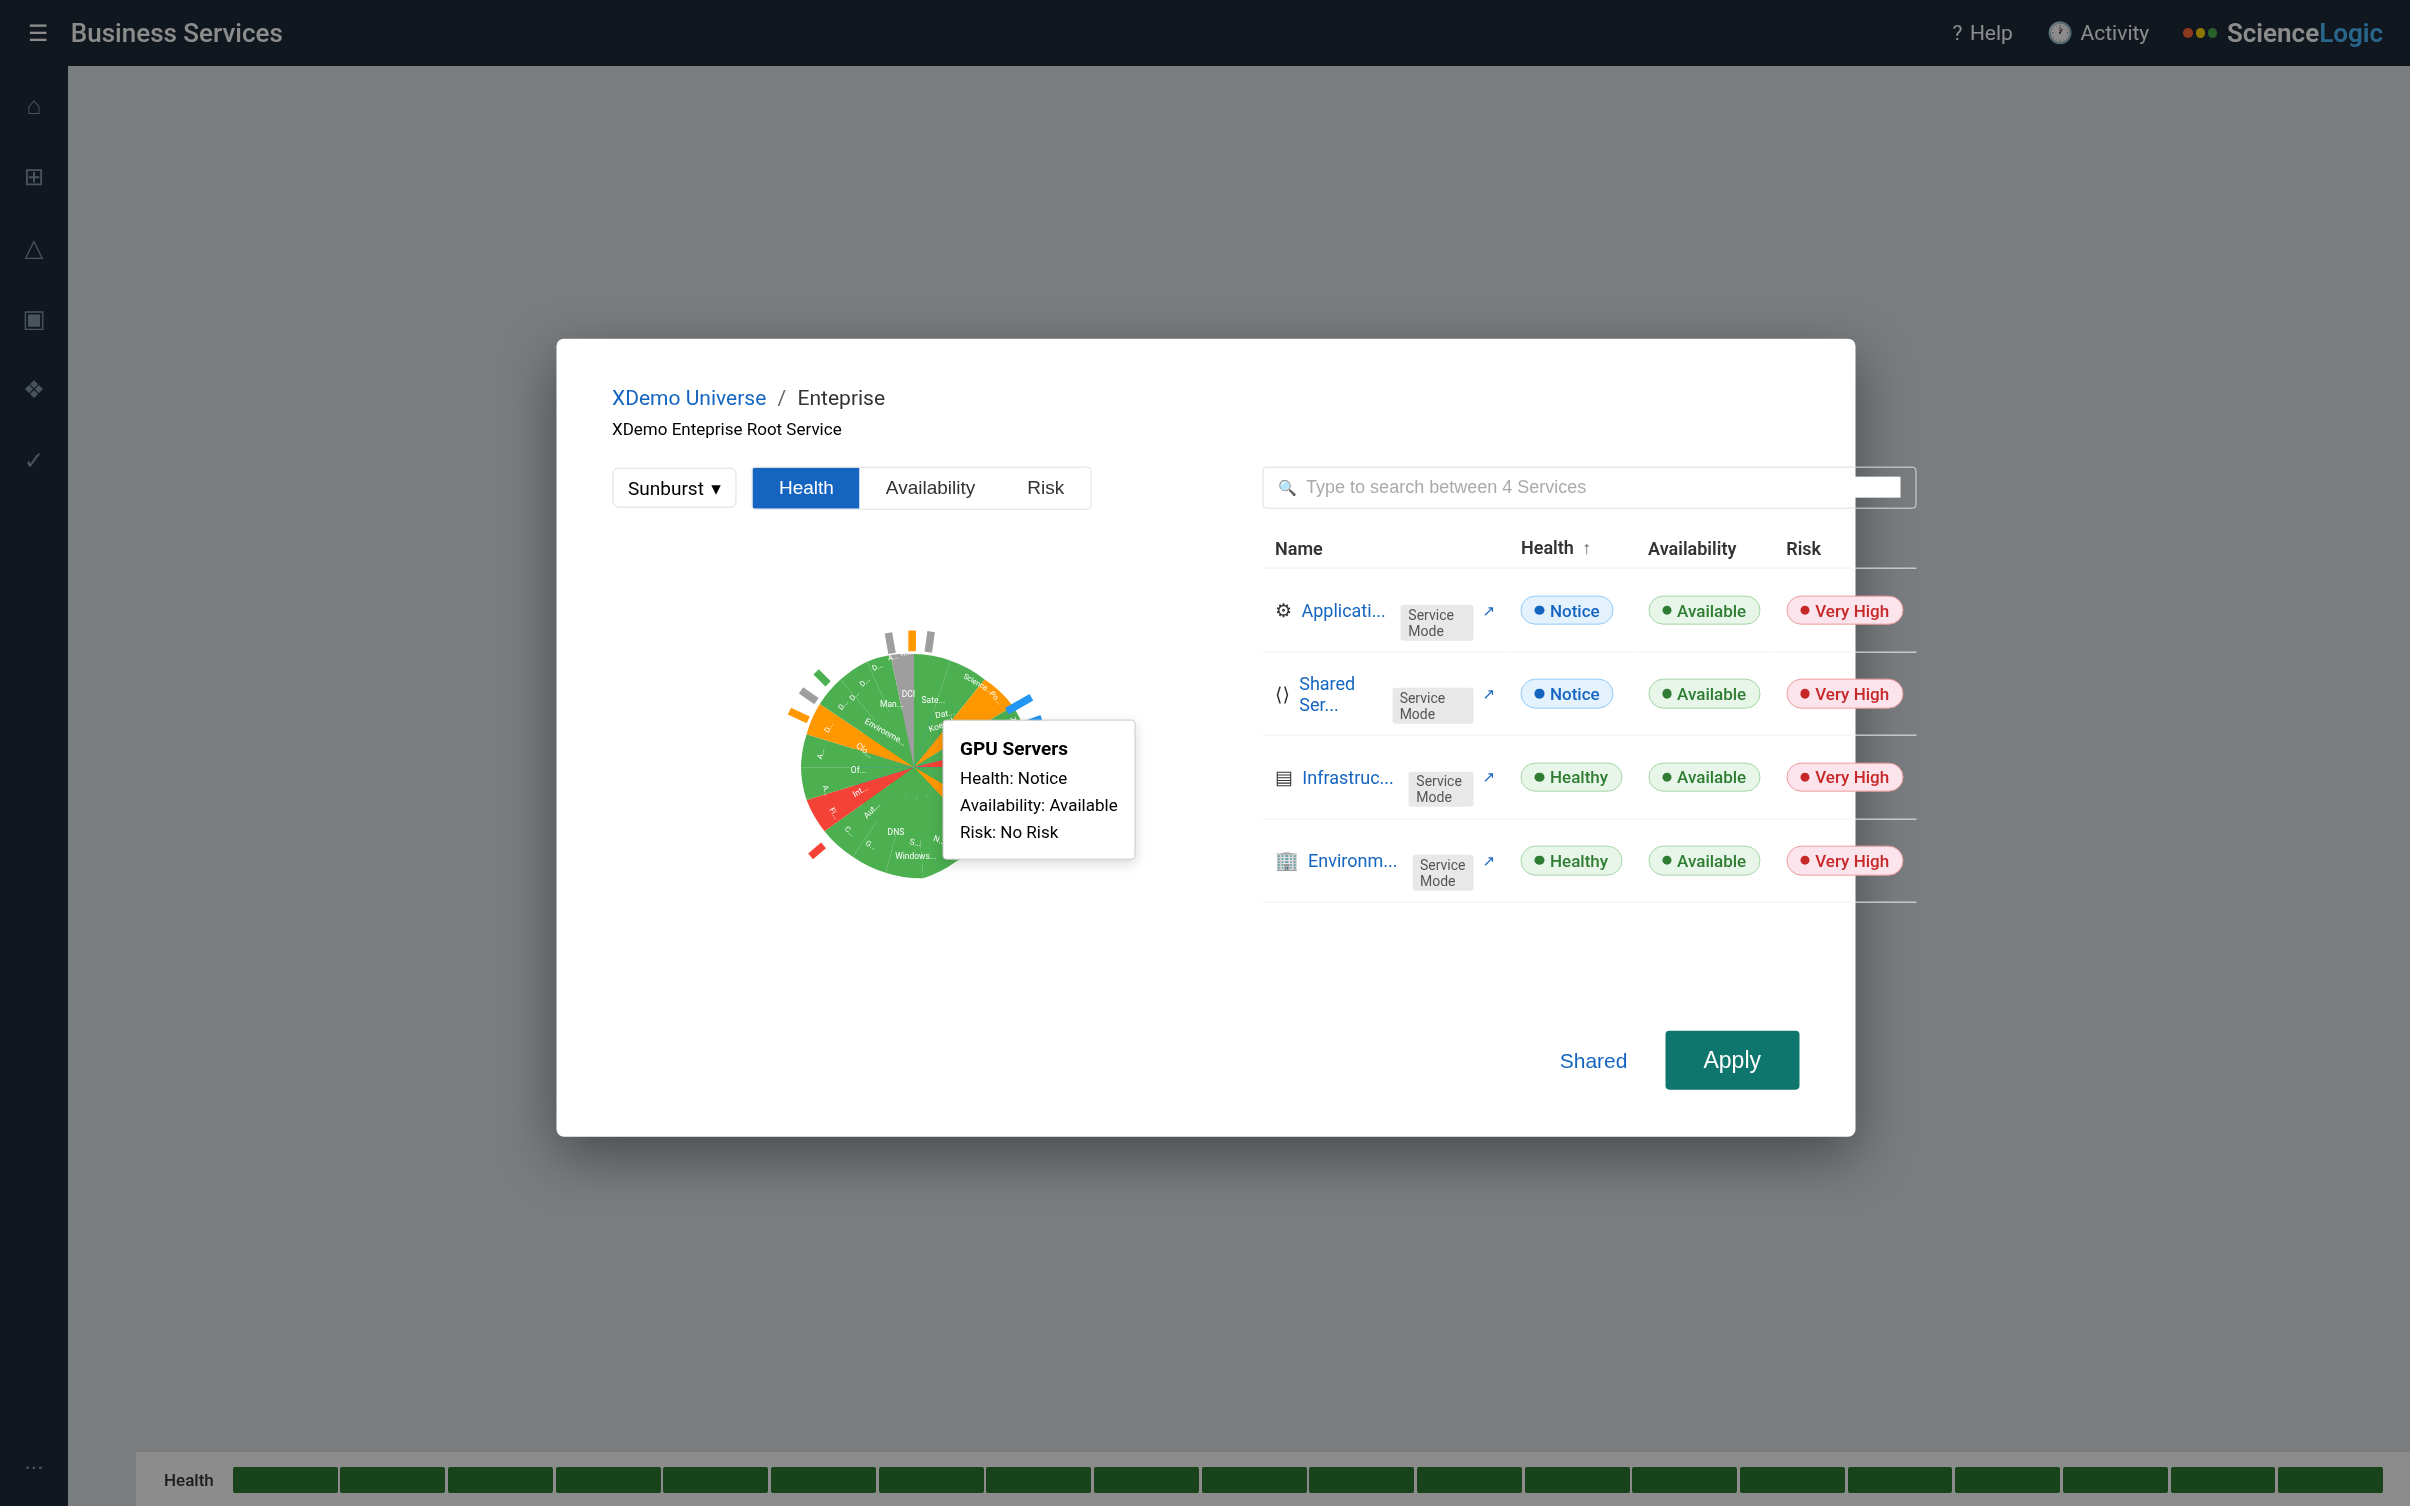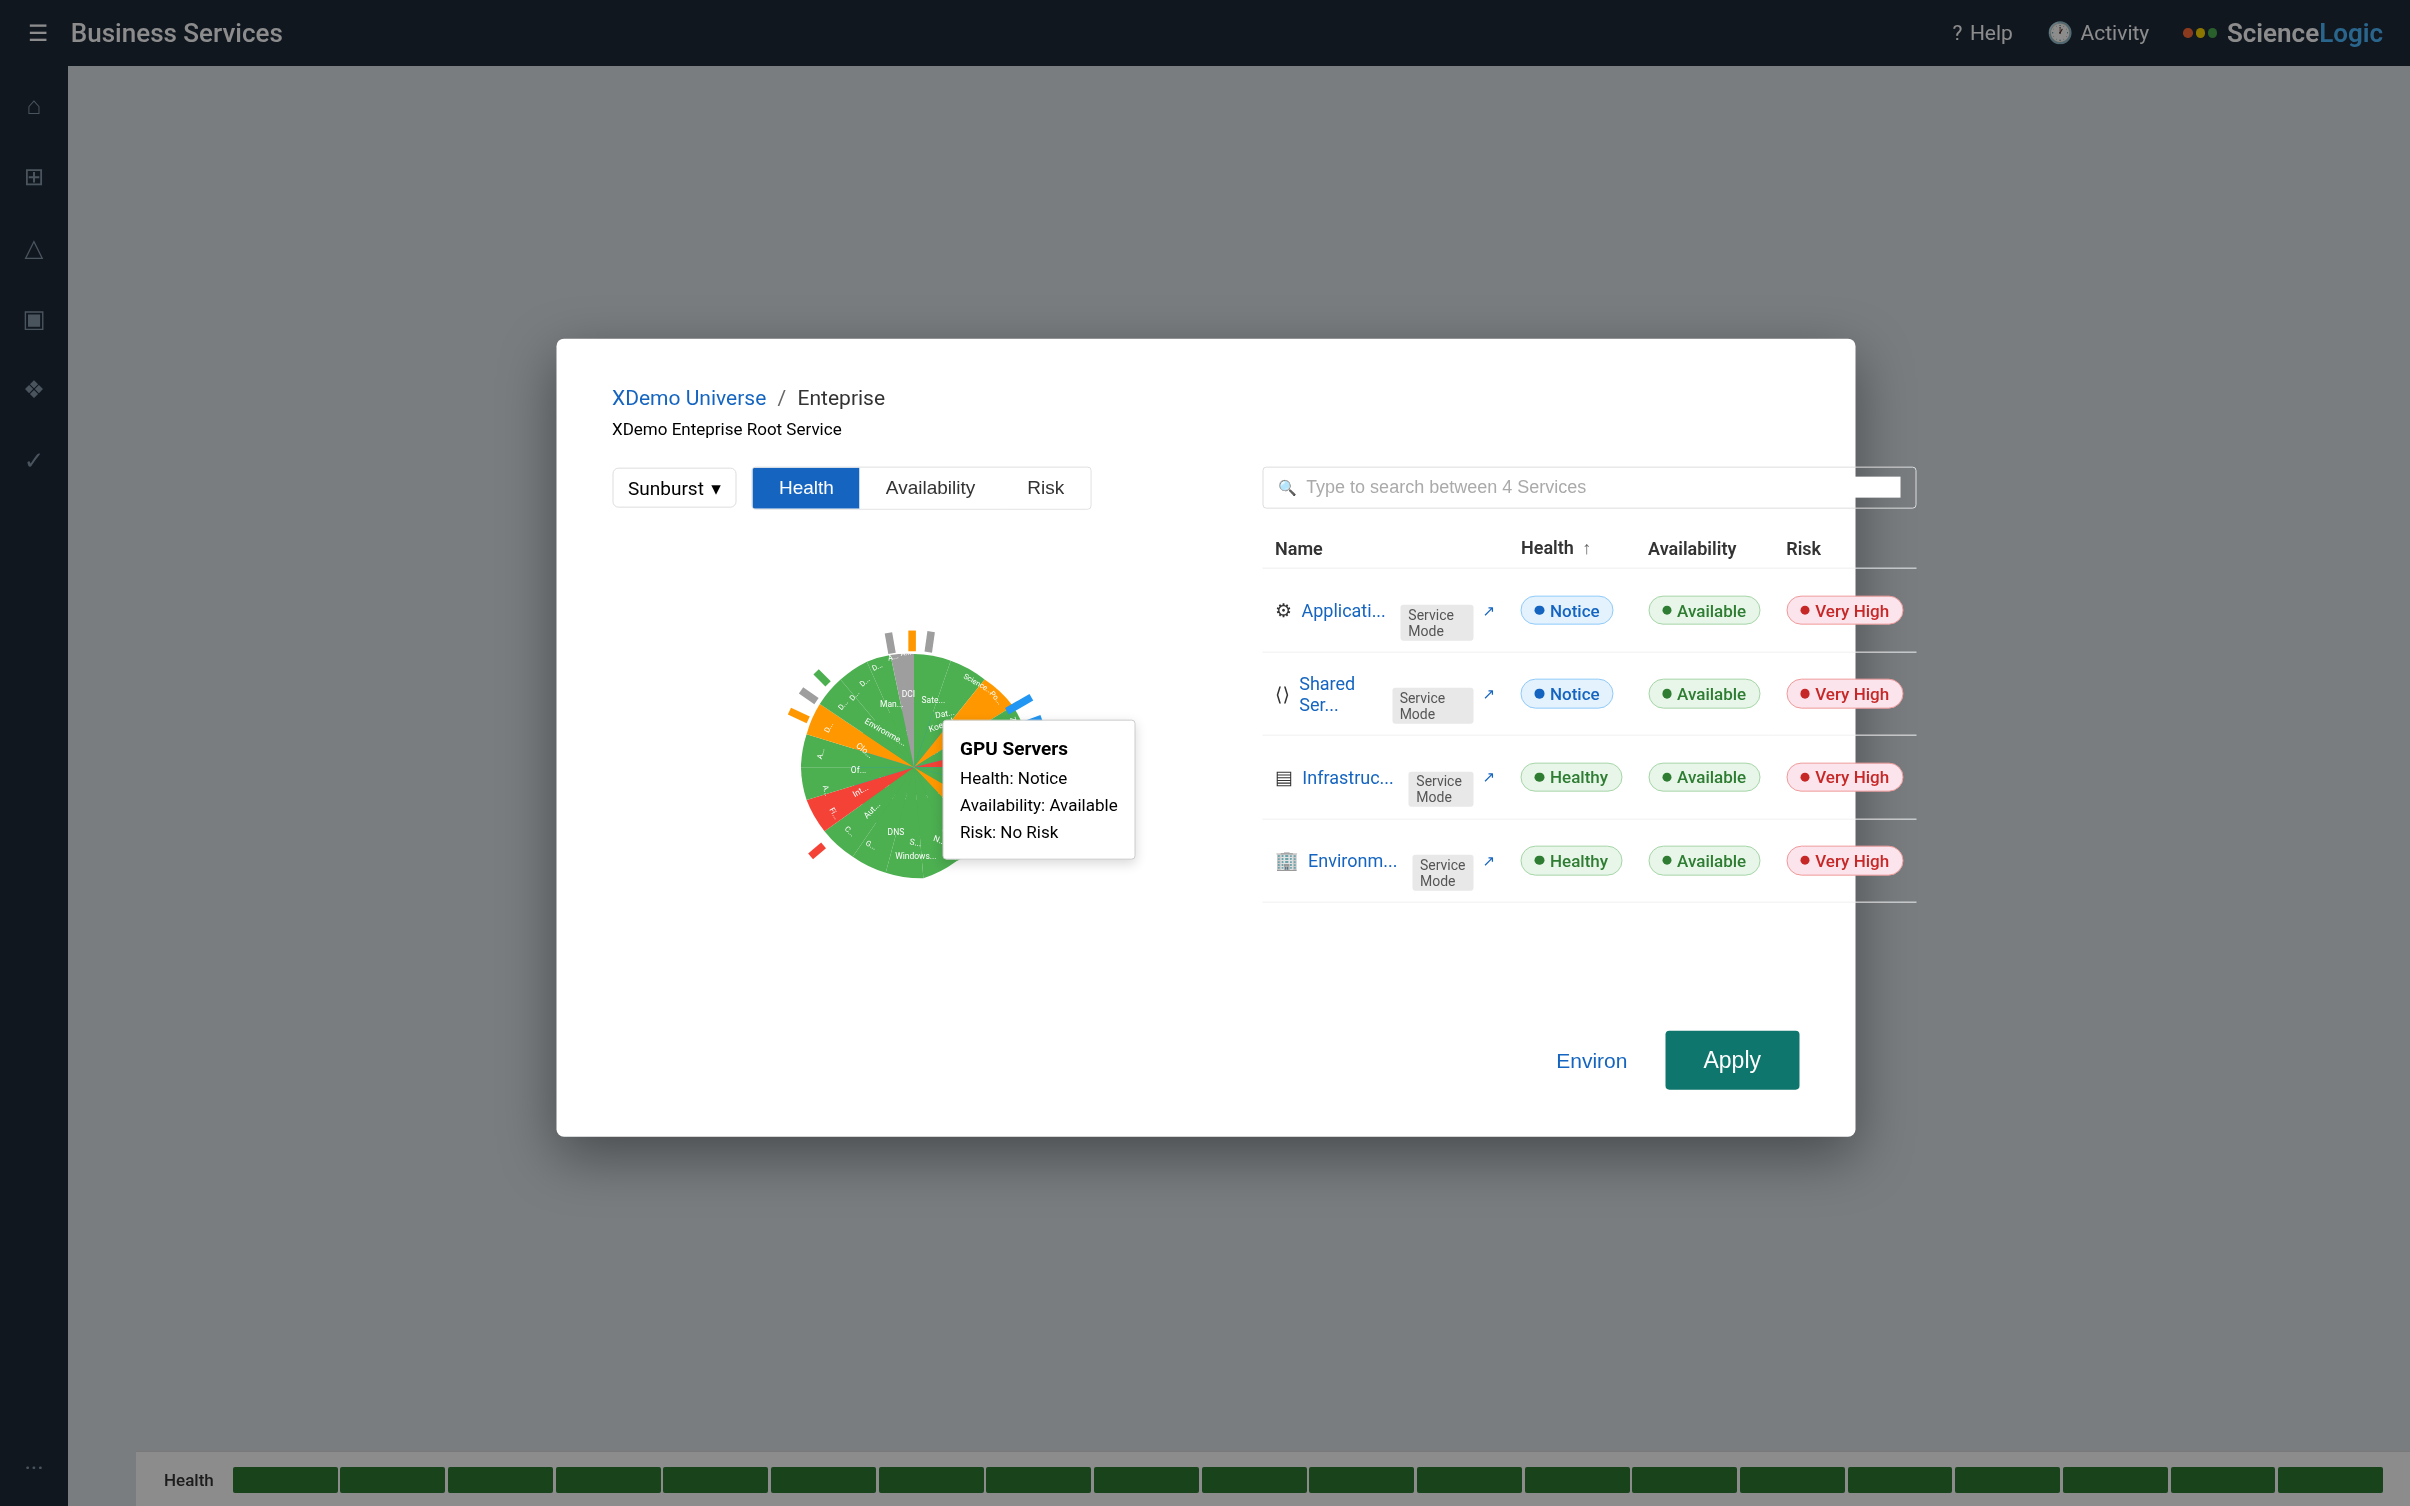--- a/index.html
+++ b/index.html
@@ -759,17 +759,17 @@
                 Very High
               </span>
             </td>
           </tr>
         </tbody>
       </table>
     </div>
   </div>
 
   <div class="modal-footer">
-    <button class="btn-cancel">Environ</button>
+    <button class="btn-cancel">Shared</button>
     <button class="btn-apply">Apply</button>
   </div>
 </div>
 
 
 </body></html>

